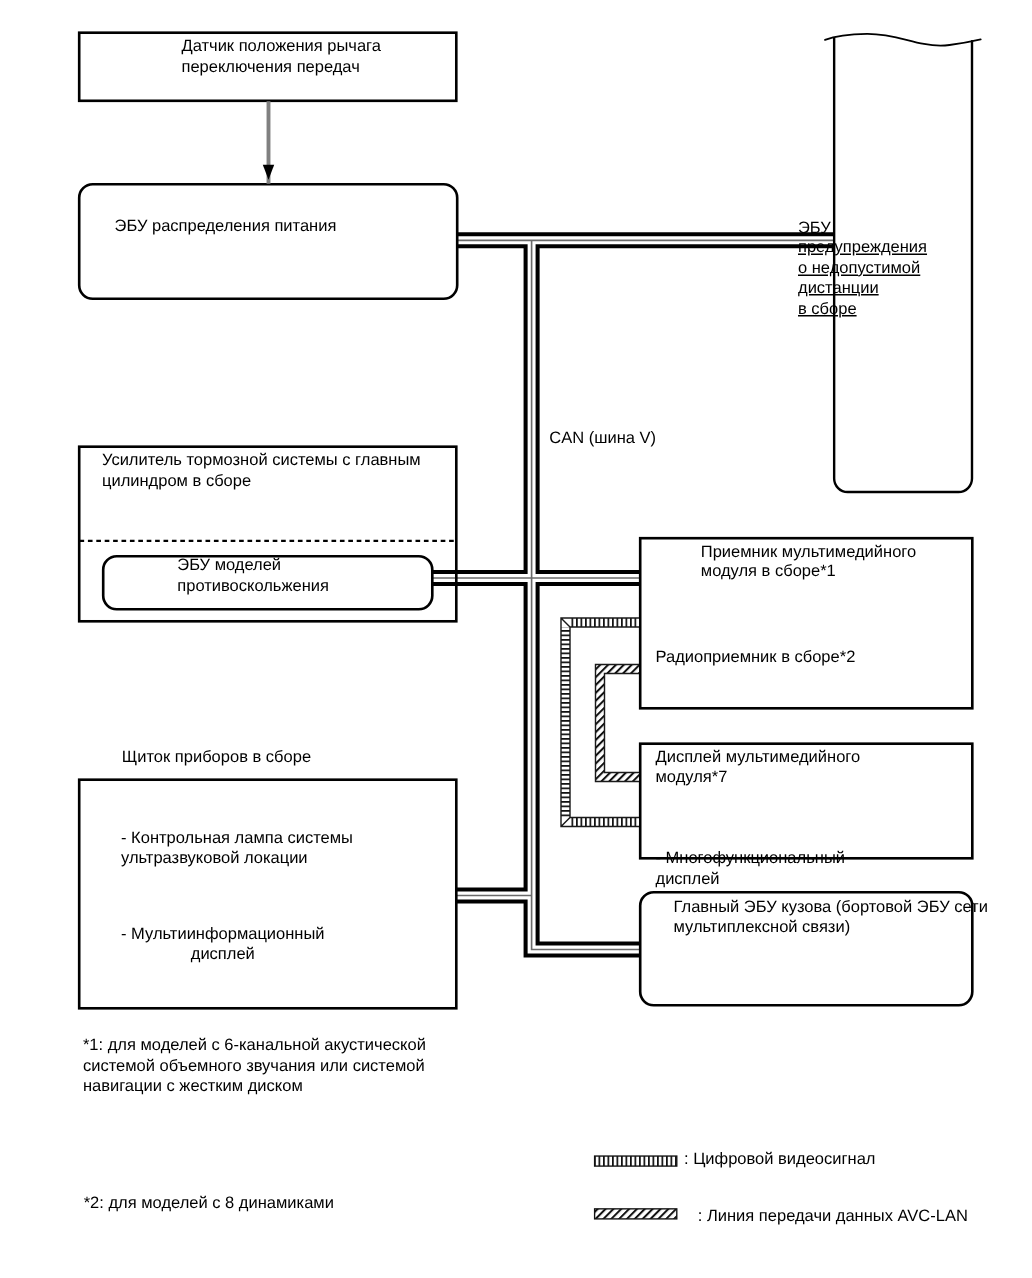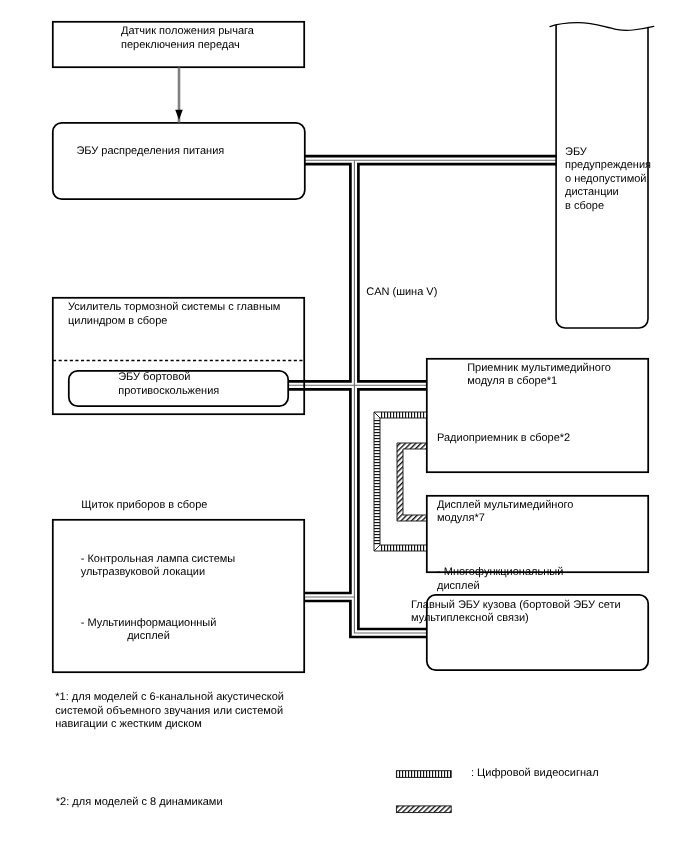--- a/index.html
+++ b/index.html
@@ -96,43 +96,44 @@
       <path fill="none" stroke="#1a1a1a" stroke-width="0.95" d="M426 443 H397 V521 H426 M426 449 H403 V515 H426"></path>
     </g>
 
     <rect x="396.4" y="770.7" width="54.8" height="6.7" fill="url(#hatchV)" stroke="#111" stroke-width="0.9"></rect>
     <rect x="396.4" y="805.9" width="54.8" height="6.7" fill="url(#hatchD)" stroke="#111" stroke-width="0.9"></rect>
   </svg>
 
   <div class="lbl" style="left:109px;top:25px;margin-left:12px;">Датчик положения рычага
 переключения передач</div>
   <div class="lbl" style="left:76.4px;top:145px;">ЭБУ распределения питания</div>
-  <div class="lbl" style="left:565px;top:145.6px;">ЭБУ
+  <div class="lbl" style="left:532px;top:145.6px;text-decoration:underline;">ЭБУ
 предупреждения
 о недопустимой
 дистанции
 в сборе</div>
   <div class="lbl" style="left:68px;top:301px;">Усилитель тормозной системы с главным
 цилиндром в сборе</div>
-  <div class="lbl" style="left:118.2px;top:371px;">ЭБУ бортовой
+  <div class="lbl" style="left:118.2px;top:371px;">ЭБУ моделей
 противоскольжения</div>
   <div class="lbl" style="left:81.2px;top:499px;">Щиток приборов в сборе</div>
   <div class="lbl" style="left:80.7px;top:552.7px;">- Контрольная лампа системы
 ультразвуковой локации</div>
   <div class="lbl" style="left:80.7px;top:616.8px;text-align:center;">- Мультиинформационный
 дисплей</div>
   <div class="lbl" style="left:437.2px;top:361.8px;margin-left:30px;">Приемник мультимедийного
 модуля в сборе*1</div>
   <div class="lbl" style="left:437.0px;top:431.7px;">Радиоприемник в сборе*2</div>
   <div class="lbl" style="left:437.0px;top:498.9px;">Дисплей мультимедийного
 модуля*7</div>
   <div class="lbl" style="left:437.0px;top:566px;">- Многофункциональный
 дисплей</div>
-  <div class="lbl" style="left:411px;top:598.8px;">Главный ЭБУ кузова (бортовой ЭБУ сети
+  <div class="lbl" style="left:449px;top:598.8px;">Главный ЭБУ кузова (бортовой ЭБУ сети
 мультиплексной связи)</div>
   <div class="lbl" style="left:366.2px;top:285.8px;text-align:right;">CAN (шина V)</div>
   <div class="lbl" style="left:55.3px;top:691.3px;">*1: для моделей с 6-канальной акустической
 системой объемного звучания или системой
 навигации с жестким диском</div>
   <div class="lbl" style="left:55.8px;top:795.6px;">*2: для моделей с 8 динамиками</div>
-  <div class="lbl" style="left:471px;top:767.4px;">: Цифровой видеосигнал</div>
+  <div class="lbl" style="left:456px;top:767.4px;">: Цифровой видеосигнал</div>
+  <div class="lbl" style="left:465.2px;top:805.3px;">: Линия передачи данных AVC-LAN</div>
 
 </div>
 
 </body></html>

